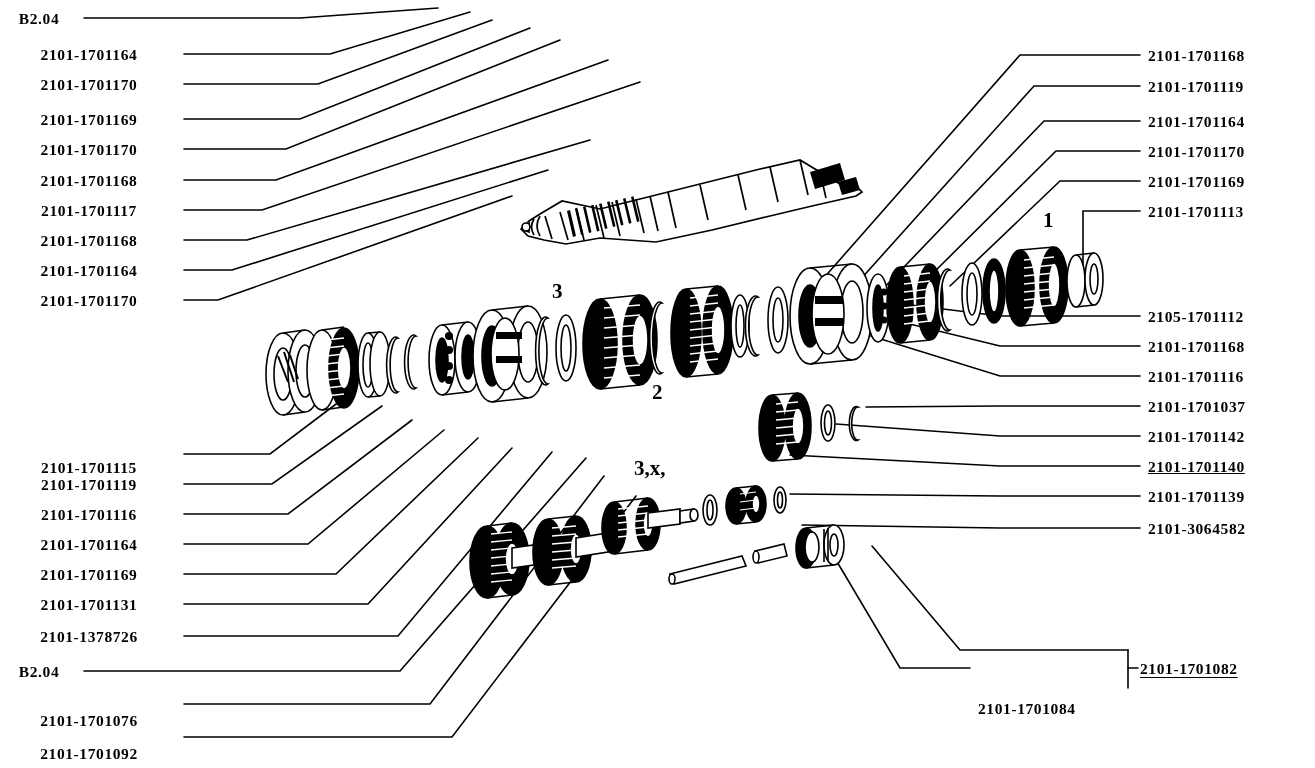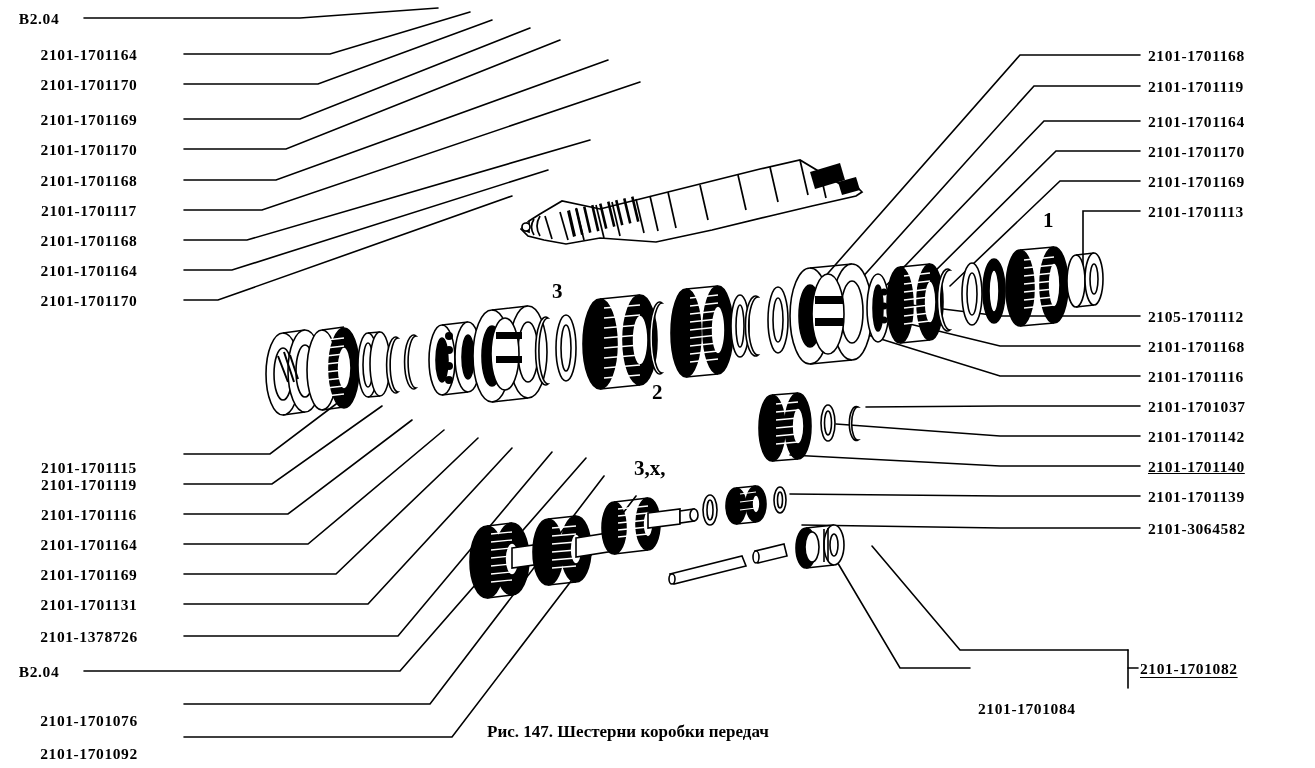--- a/index.html
+++ b/index.html
@@ -429,15 +429,14 @@
       <div class="lbl right underlined" style="top: 661px; left: 1140px;">2101-1701082</div>
     </div>
 
   <div id="callouts">
       <div class="callout" style="left: 1043px; top: 208px;">1</div>
       <div class="callout" style="left: 652px; top: 380px;">2</div>
       <div class="callout" style="left: 552px; top: 279px;">3</div>
       <div class="callout" style="left: 634px; top: 456px;">3,х,</div>
     </div>
 
-  <div class="caption" style="left:487px;top:722px;">Рис. 147. Шестерни коробки передач</div>
 
 </div>
 
 </body></html>

